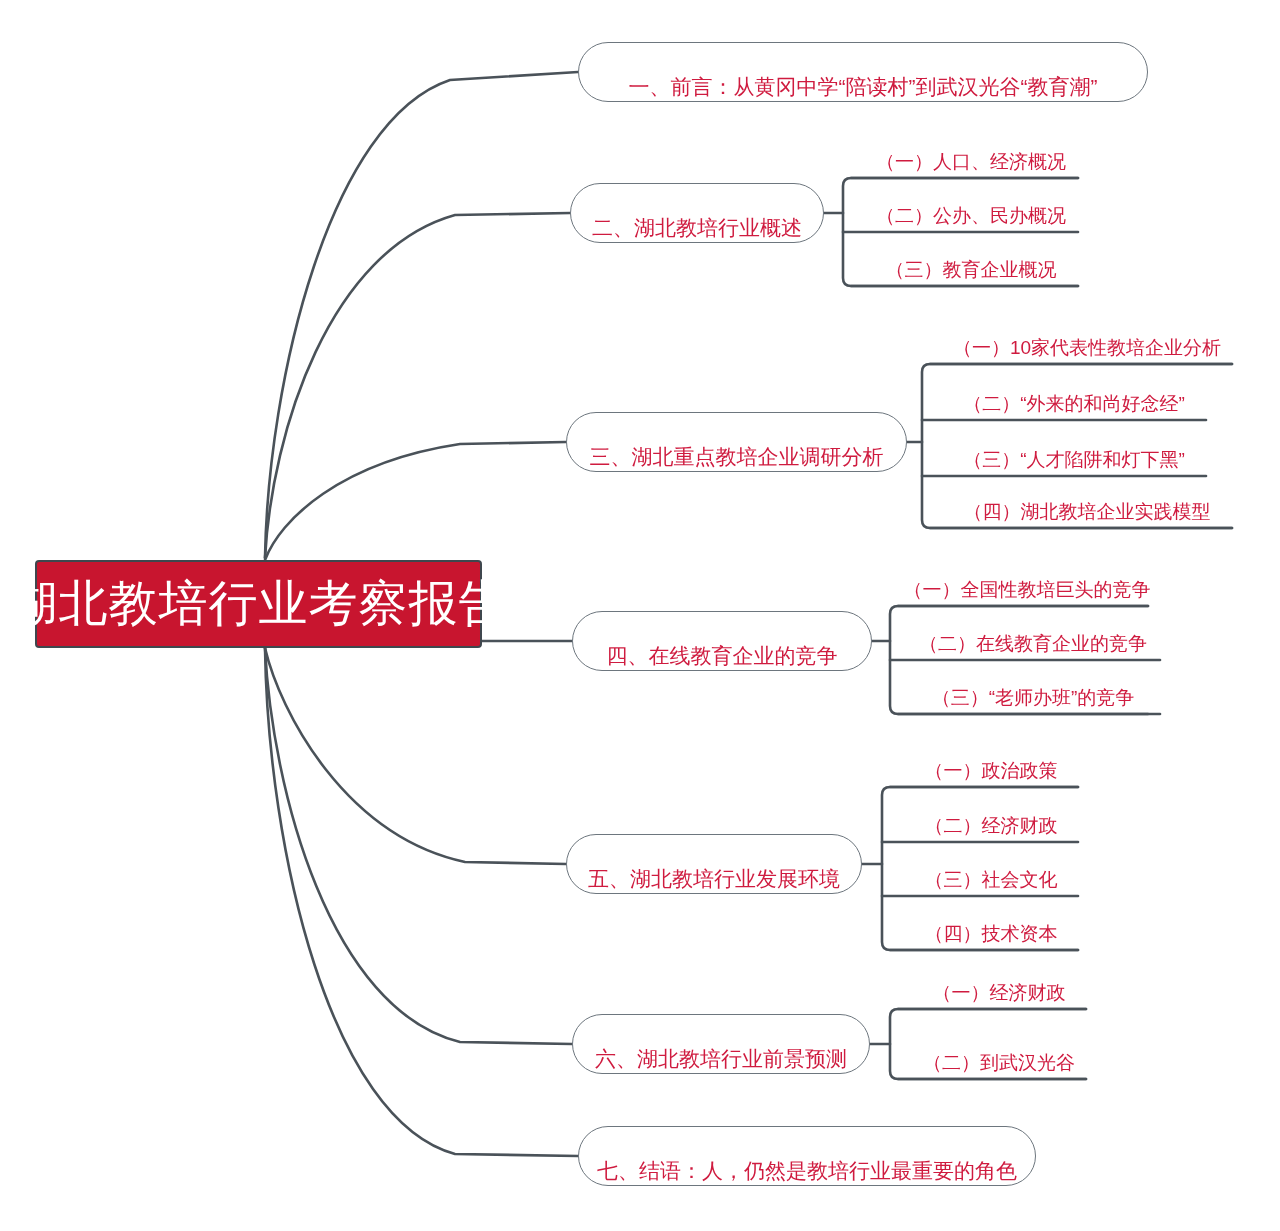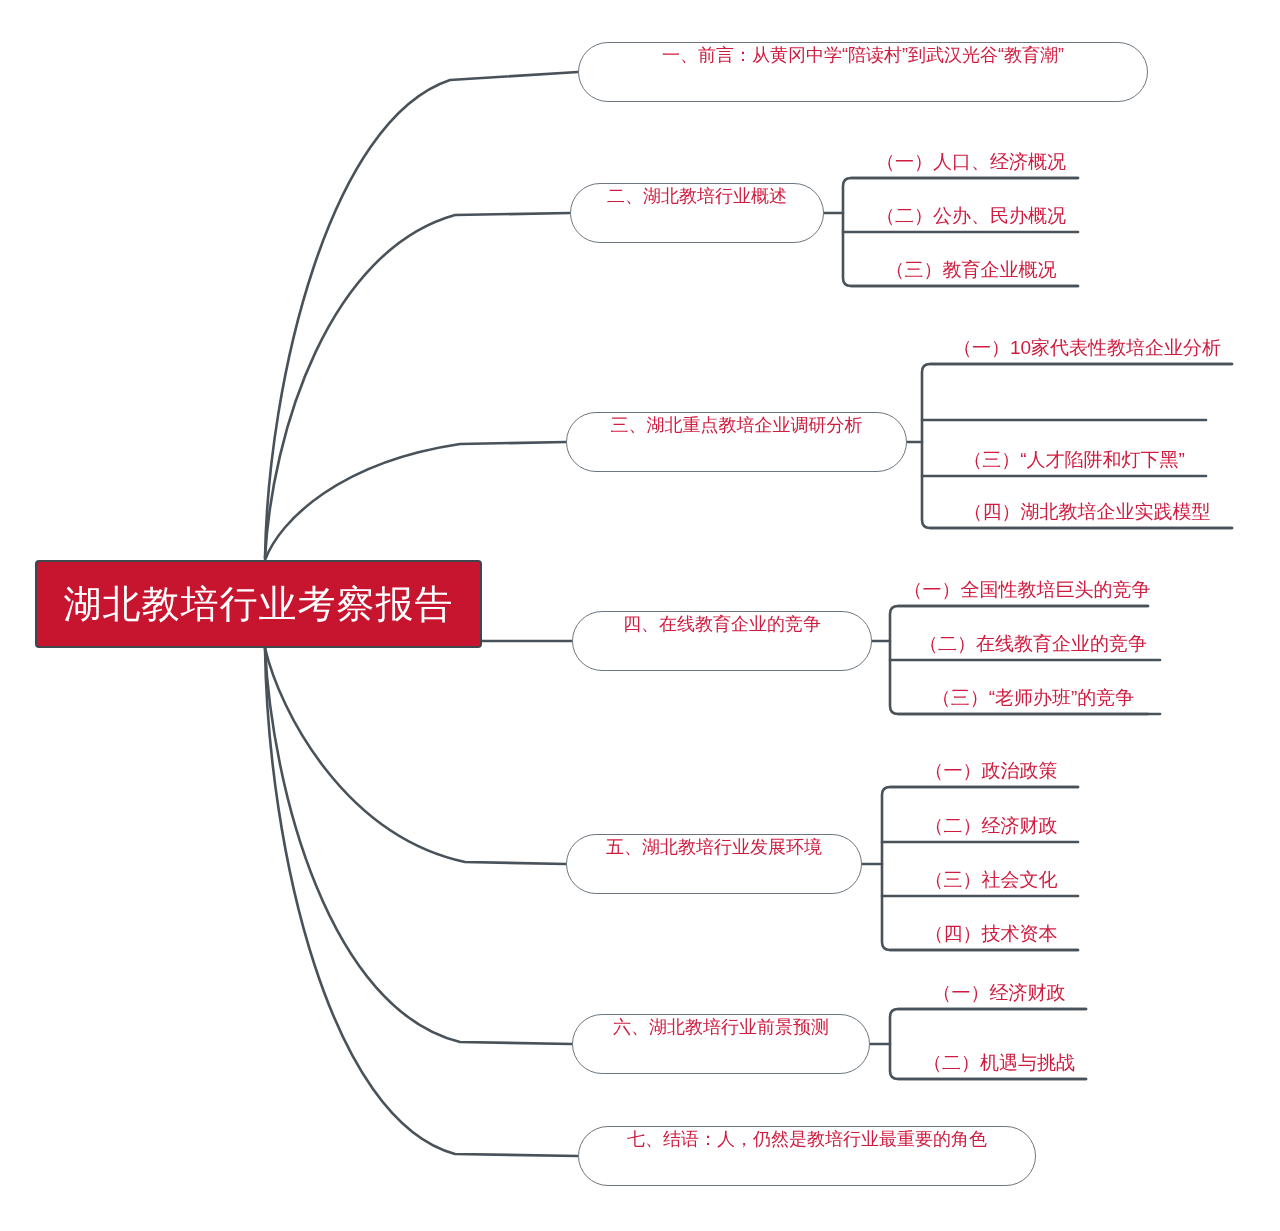--- a/index.html
+++ b/index.html
@@ -11,35 +11,35 @@
   #edges{position:absolute;left:0;top:0;width:1280px;height:1231px;pointer-events:none;}
 
   
   .root-node{
     position:absolute;
     display:flex;align-items:center;justify-content:center;
     background:var(--root-bg,#c8152f);
     border:2px solid #3f474e;
     border-radius:4px;
     color:#ffffff;
-    font-size:38px;
+    font-size:49px;
     letter-spacing:1px;
     white-space:nowrap;
     box-sizing:border-box;
   }
 
   
   .branch-node{
     position:absolute;
-    display:flex;align-items:flex-start;justify-content:center;
+    display:flex;align-items:flex-end;justify-content:center;
     background:#ffffff;
     border:1.6px solid #6d767e;
     border-radius:999px;
     color:var(--accent,#cf1b3f);
-    font-size:18px;
+    font-size:21px;
     white-space:nowrap;
     box-sizing:border-box;
     padding:0 16px;
   }
 
   
   .child-leaf{
     position:absolute;
     display:flex;align-items:flex-end;justify-content:center;
     color:var(--accent,#cf1b3f);
@@ -124,20 +124,23 @@
   <div class="child-leaf" style="left:868px;top:196px;width:210px;height:36px;">
     <span>（二）公办、民办概况</span>
   </div>
 
   <div class="branch-node" style="left:566px;top:412px;width:341px;height:60px;">
     <span>三、湖北重点教培企业调研分析</span>
   </div>
   <div class="child-leaf" style="left:946px;top:328px;width:286px;height:36px;">
     <span>（一）10家代表性教培企业分析</span>
   </div>
+  <div class="child-leaf" style="left:946px;top:384px;width:260px;height:36px;">
+    <span>（二）“外来的和尚好念经”</span>
+  </div>
   <div class="child-leaf" style="left:946px;top:440px;width:260px;height:36px;">
     <span>（三）“人才陷阱和灯下黑”</span>
   </div>
   <div class="child-leaf" style="left:946px;top:492px;width:286px;height:36px;">
     <span>（四）湖北教培企业实践模型</span>
   </div>
 
   <div class="branch-node" style="left:572px;top:611px;width:300px;height:60px;">
     <span>四、在线教育企业的竞争</span>
   </div>
@@ -167,20 +170,20 @@
     <span>（四）技术资本</span>
   </div>
 
   <div class="branch-node" style="left:572px;top:1014px;width:298px;height:60px;">
     <span>六、湖北教培行业前景预测</span>
   </div>
   <div class="child-leaf" style="left:916px;top:973px;width:170px;height:36px;">
     <span>（一）经济财政</span>
   </div>
   <div class="child-leaf" style="left:916px;top:1043px;width:170px;height:36px;">
-    <span>（二）机遇与挑战</span>
+    <span>（二）到武汉光谷</span>
   </div>
 
   <div class="branch-node" style="left:578px;top:1126px;width:458px;height:60px;">
     <span>七、结语：人，仍然是教培行业最重要的角色</span>
   </div>
 
 </div>
 
 </body></html>

